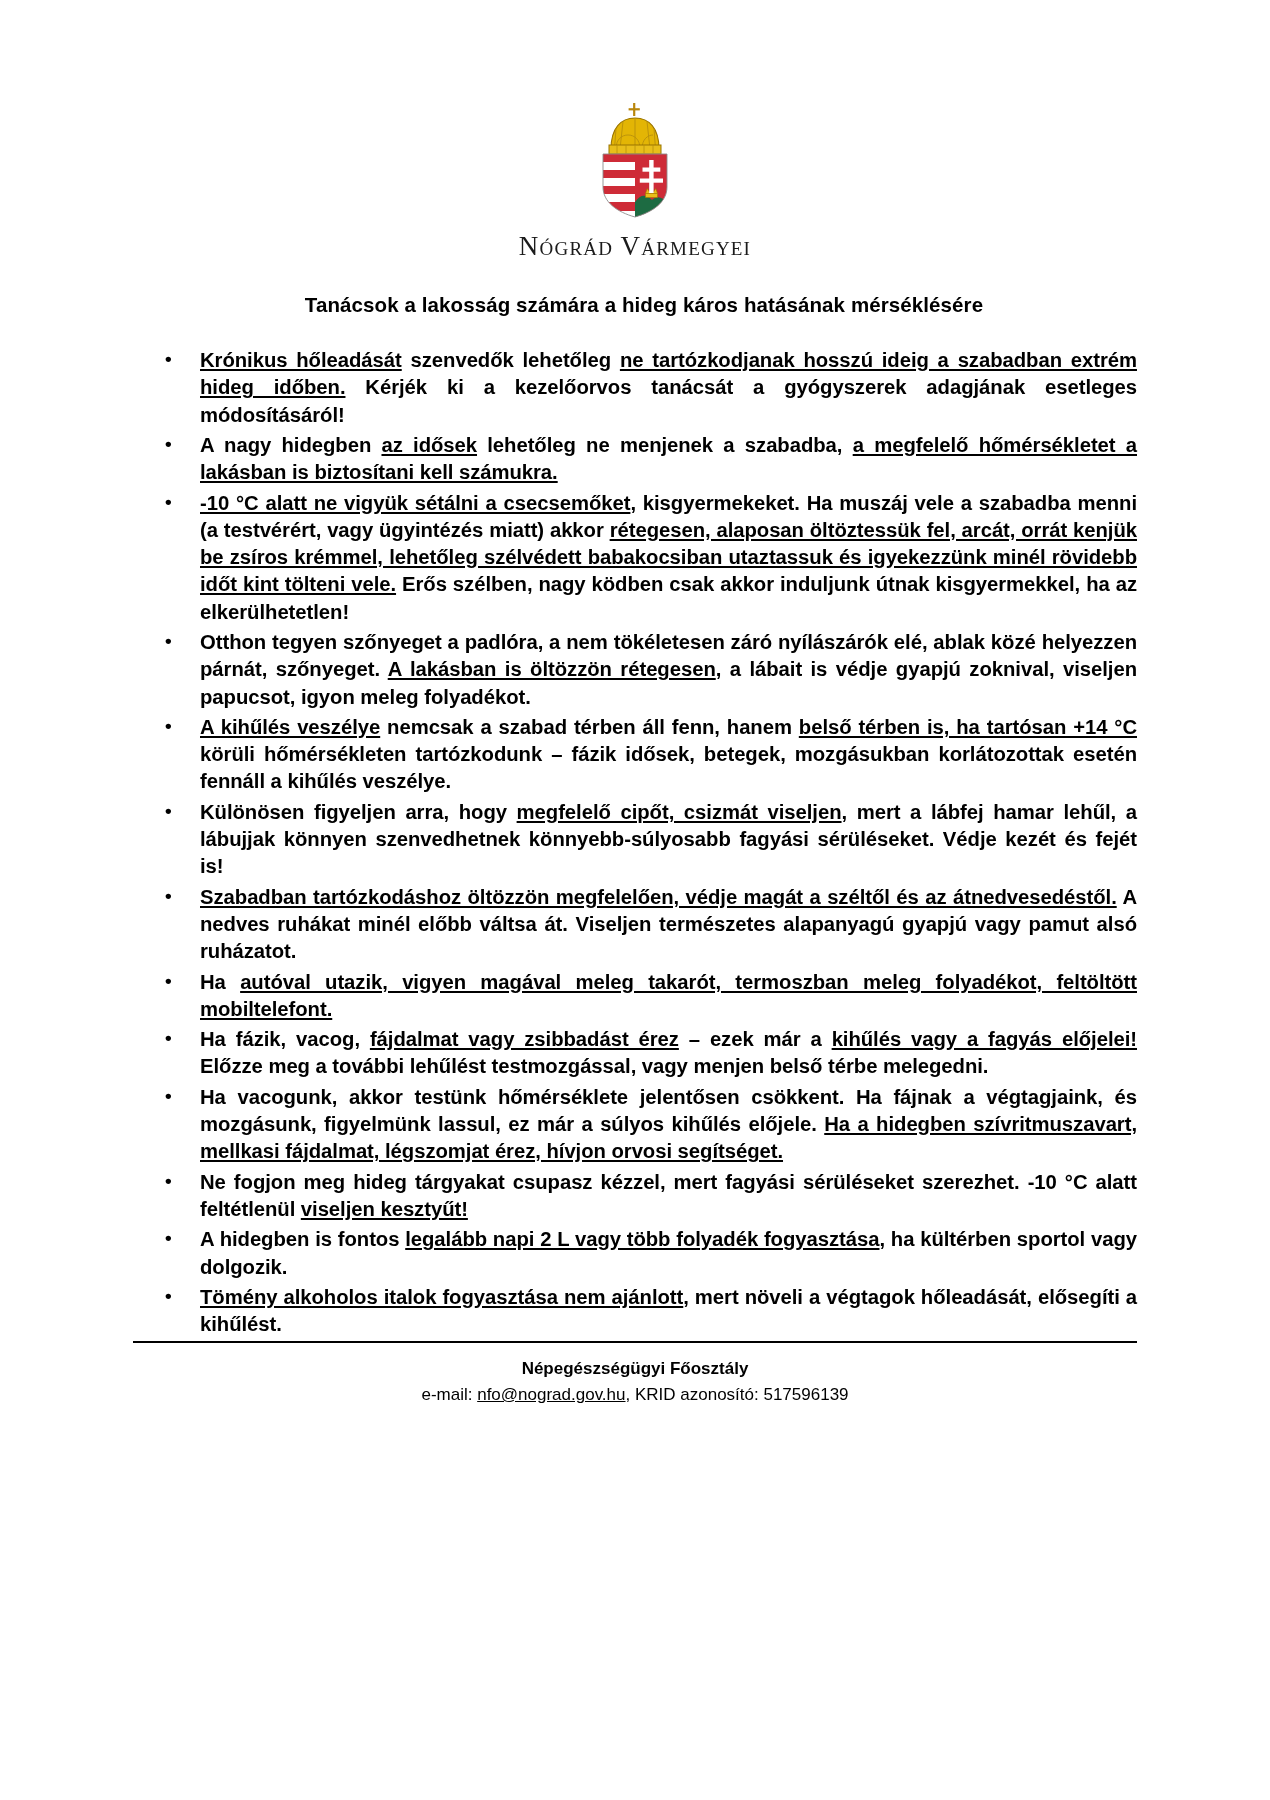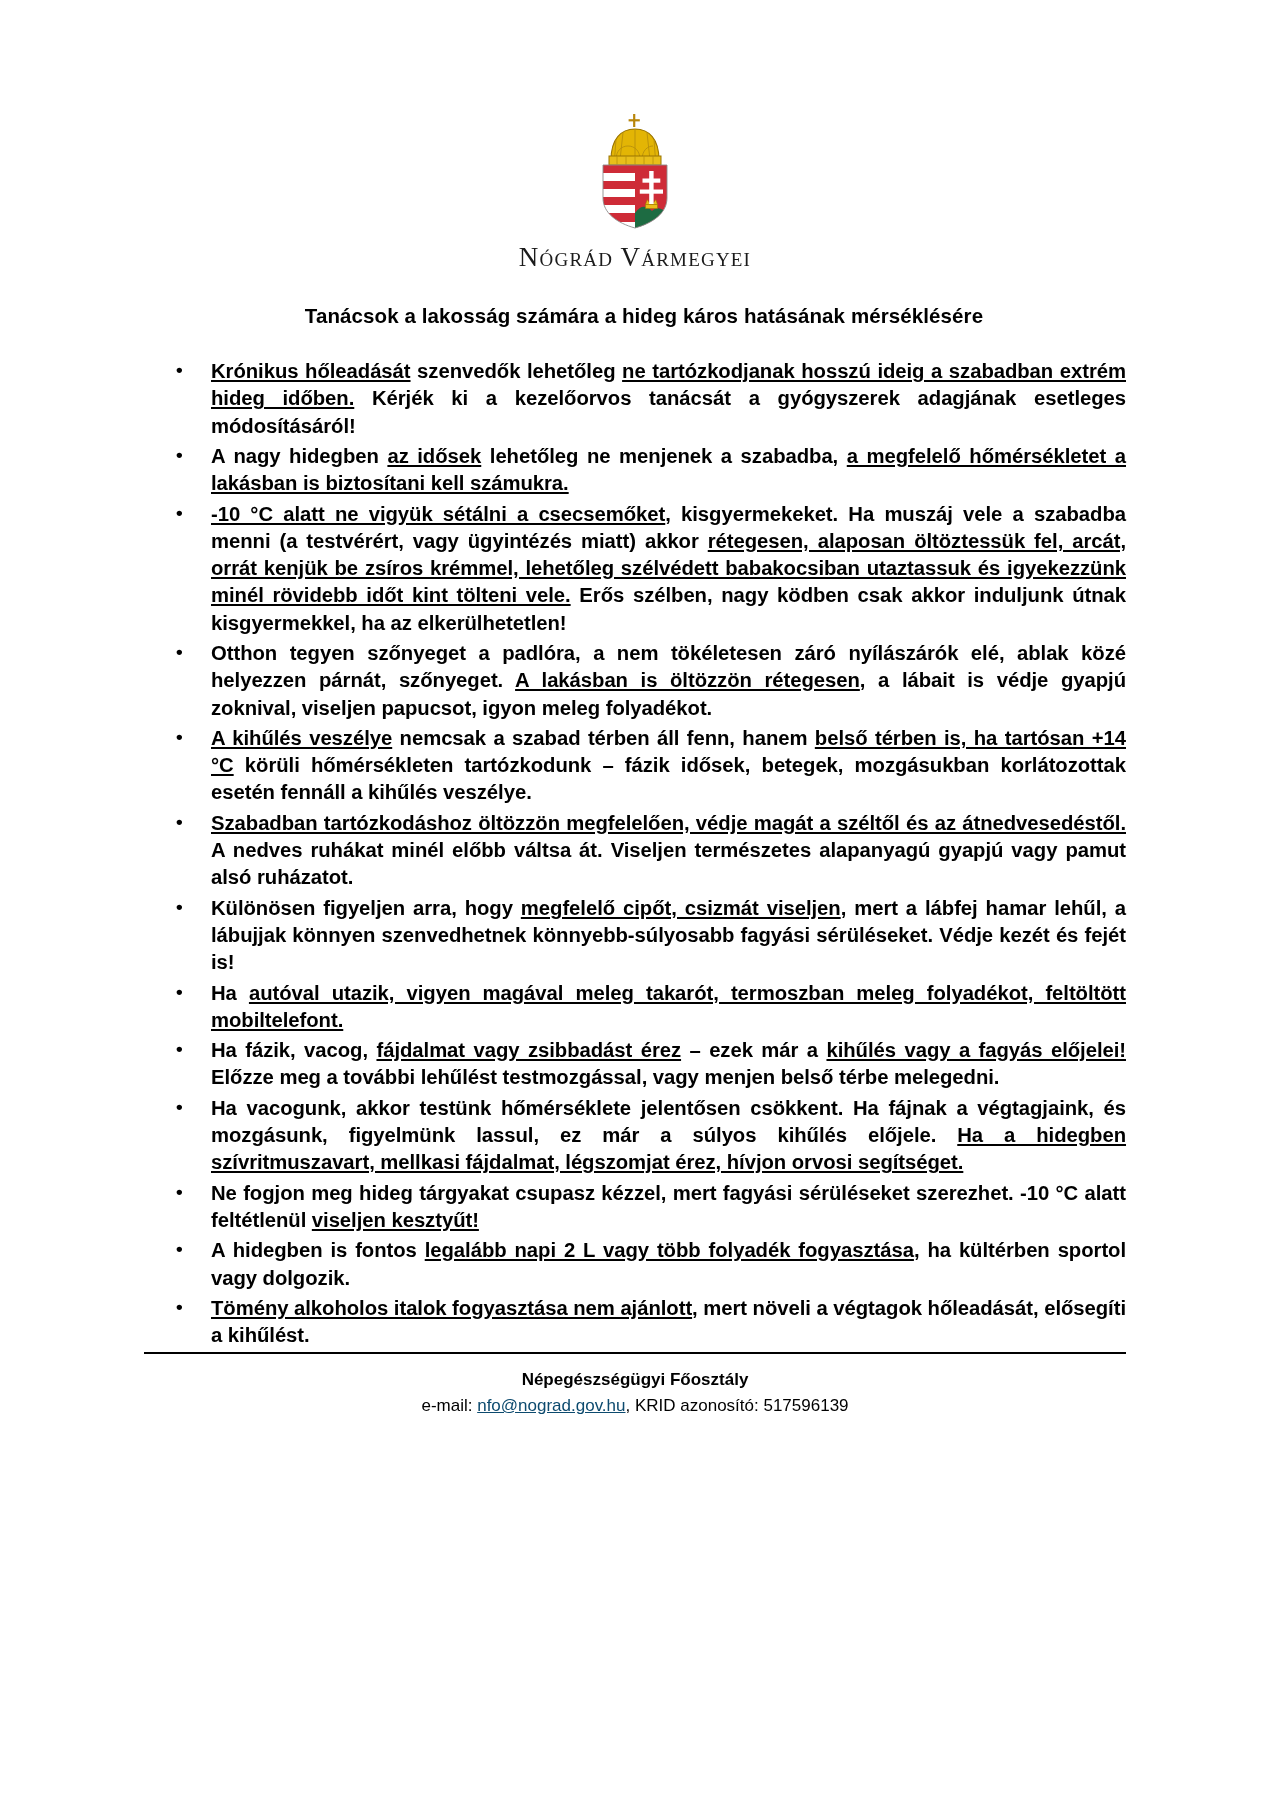--- a/index.html
+++ b/index.html
@@ -13,21 +13,21 @@
     min-height: 1800px;
     font-family: "Liberation Sans", sans-serif;
     color: #000000;
     -webkit-font-smoothing: antialiased;
   }
   .page {
     position: relative;
     width: 1270px;
     min-height: 1800px;
     box-sizing: border-box;
-    padding: 16px;
+    padding: 5px;
     background: #ffffff;
   }
 
   
   .letterhead {
     padding-top: 96px;
     text-align: center;
   }
   .crest-wrap {
     display: block;
@@ -108,21 +108,21 @@
     font-size: 17px;
     font-weight: bold;
     line-height: 1.45;
   }
   .footer-line {
     text-align: center;
     font-size: 17px;
     line-height: 1.5;
   }
   .footer-mail-link {
-    color: #0c4a6e;
+    color: #000000;
     text-decoration: underline;
   }
 </style>
 </head>
 <body>
 
 <div class="page">
 
   <header class="letterhead">
 
@@ -186,22 +186,22 @@
   </header>
 
   <h1 class="doc-title">Tanácsok a lakosság számára a hideg káros hatásának mérséklésére</h1>
 
   <ul class="advice-list" id="advice-list">
       <li class="advice-item"><u>Krónikus hőleadását</u><span> szenvedők lehetőleg </span><u>ne tartózkodjanak hosszú ideig a szabadban extrém hideg időben.</u><span> Kérjék ki a kezelőorvos tanácsát a gyógyszerek adagjának esetleges módosításáról!</span></li>
       <li class="advice-item"><span>A nagy hidegben </span><u>az idősek</u><span> lehetőleg ne menjenek a szabadba, </span><u>a megfelelő hőmérsékletet a lakásban is biztosítani kell számukra.</u></li>
       <li class="advice-item"><u>-10 °C alatt ne vigyük sétálni a csecsemőket</u><span>, kisgyermekeket. Ha muszáj vele a szabadba menni (a testvérért, vagy ügyintézés miatt) akkor </span><u>rétegesen, alaposan öltöztessük fel, arcát, orrát kenjük be zsíros krémmel, lehetőleg szélvédett babakocsiban utaztassuk és igyekezzünk minél rövidebb időt kint tölteni vele.</u><span> Erős szélben, nagy ködben csak akkor induljunk útnak kisgyermekkel, ha az elkerülhetetlen!</span></li>
       <li class="advice-item"><span>Otthon tegyen szőnyeget a padlóra, a nem tökéletesen záró nyílászárók elé, ablak közé helyezzen párnát, szőnyeget. </span><u>A lakásban is öltözzön rétegesen</u><span>, a lábait is védje gyapjú zoknival, viseljen papucsot, igyon meleg folyadékot.</span></li>
       <li class="advice-item"><u>A kihűlés veszélye</u><span> nemcsak a szabad térben áll fenn, hanem </span><u>belső térben is, ha tartósan +14 °C</u><span> körüli hőmérsékleten tartózkodunk – fázik idősek, betegek, mozgásukban korlátozottak esetén fennáll a kihűlés veszélye.</span></li>
+      <li class="advice-item"><span>Különösen figyeljen arra, hogy </span><u>megfelelő cipőt, csizmát viseljen</u><span>, mert a lábfej hamar lehűl, a lábujjak könnyen szenvedhetnek könnyebb-súlyosabb fagyási sérüléseket. Védje kezét és fejét is!</span></li>
       <li class="advice-item"><u>Szabadban tartózkodáshoz öltözzön megfelelően, védje magát a széltől és az átnedvesedéstől.</u><span> A nedves ruhákat minél előbb váltsa át. Viseljen természetes alapanyagú gyapjú vagy pamut alsó ruházatot.</span></li>
-      <li class="advice-item"><span>Különösen figyeljen arra, hogy </span><u>megfelelő cipőt, csizmát viseljen</u><span>, mert a lábfej hamar lehűl, a lábujjak könnyen szenvedhetnek könnyebb-súlyosabb fagyási sérüléseket. Védje kezét és fejét is!</span></li>
       <li class="advice-item"><span>Ha </span><u>autóval utazik, vigyen magával meleg takarót, termoszban meleg folyadékot, feltöltött mobiltelefont.</u></li>
       <li class="advice-item"><span>Ha fázik, vacog, </span><u>fájdalmat vagy zsibbadást érez</u><span> – ezek már a </span><u>kihűlés vagy a fagyás előjelei!</u><span> Előzze meg a további lehűlést testmozgással, vagy menjen belső térbe melegedni.</span></li>
       <li class="advice-item"><span>Ha vacogunk, akkor testünk hőmérséklete jelentősen csökkent. Ha fájnak a végtagjaink, és mozgásunk, figyelmünk lassul, ez már a súlyos kihűlés előjele. </span><u>Ha a hidegben szívritmuszavart, mellkasi fájdalmat, légszomjat érez, hívjon orvosi segítséget.</u></li>
       <li class="advice-item"><span>Ne fogjon meg hideg tárgyakat csupasz kézzel, mert fagyási sérüléseket szerezhet. -10 °C alatt feltétlenül </span><u>viseljen kesztyűt!</u></li>
       <li class="advice-item"><span>A hidegben is fontos </span><u>legalább napi 2 L vagy több folyadék fogyasztása</u><span>, ha kültérben sportol vagy dolgozik.</span></li>
       <li class="advice-item"><u>Tömény alkoholos italok fogyasztása nem ajánlott</u><span>, mert növeli a végtagok hőleadását, elősegíti a kihűlést.</span></li>
     </ul>
 
   <footer class="footer">
     <hr class="footer-rule">

